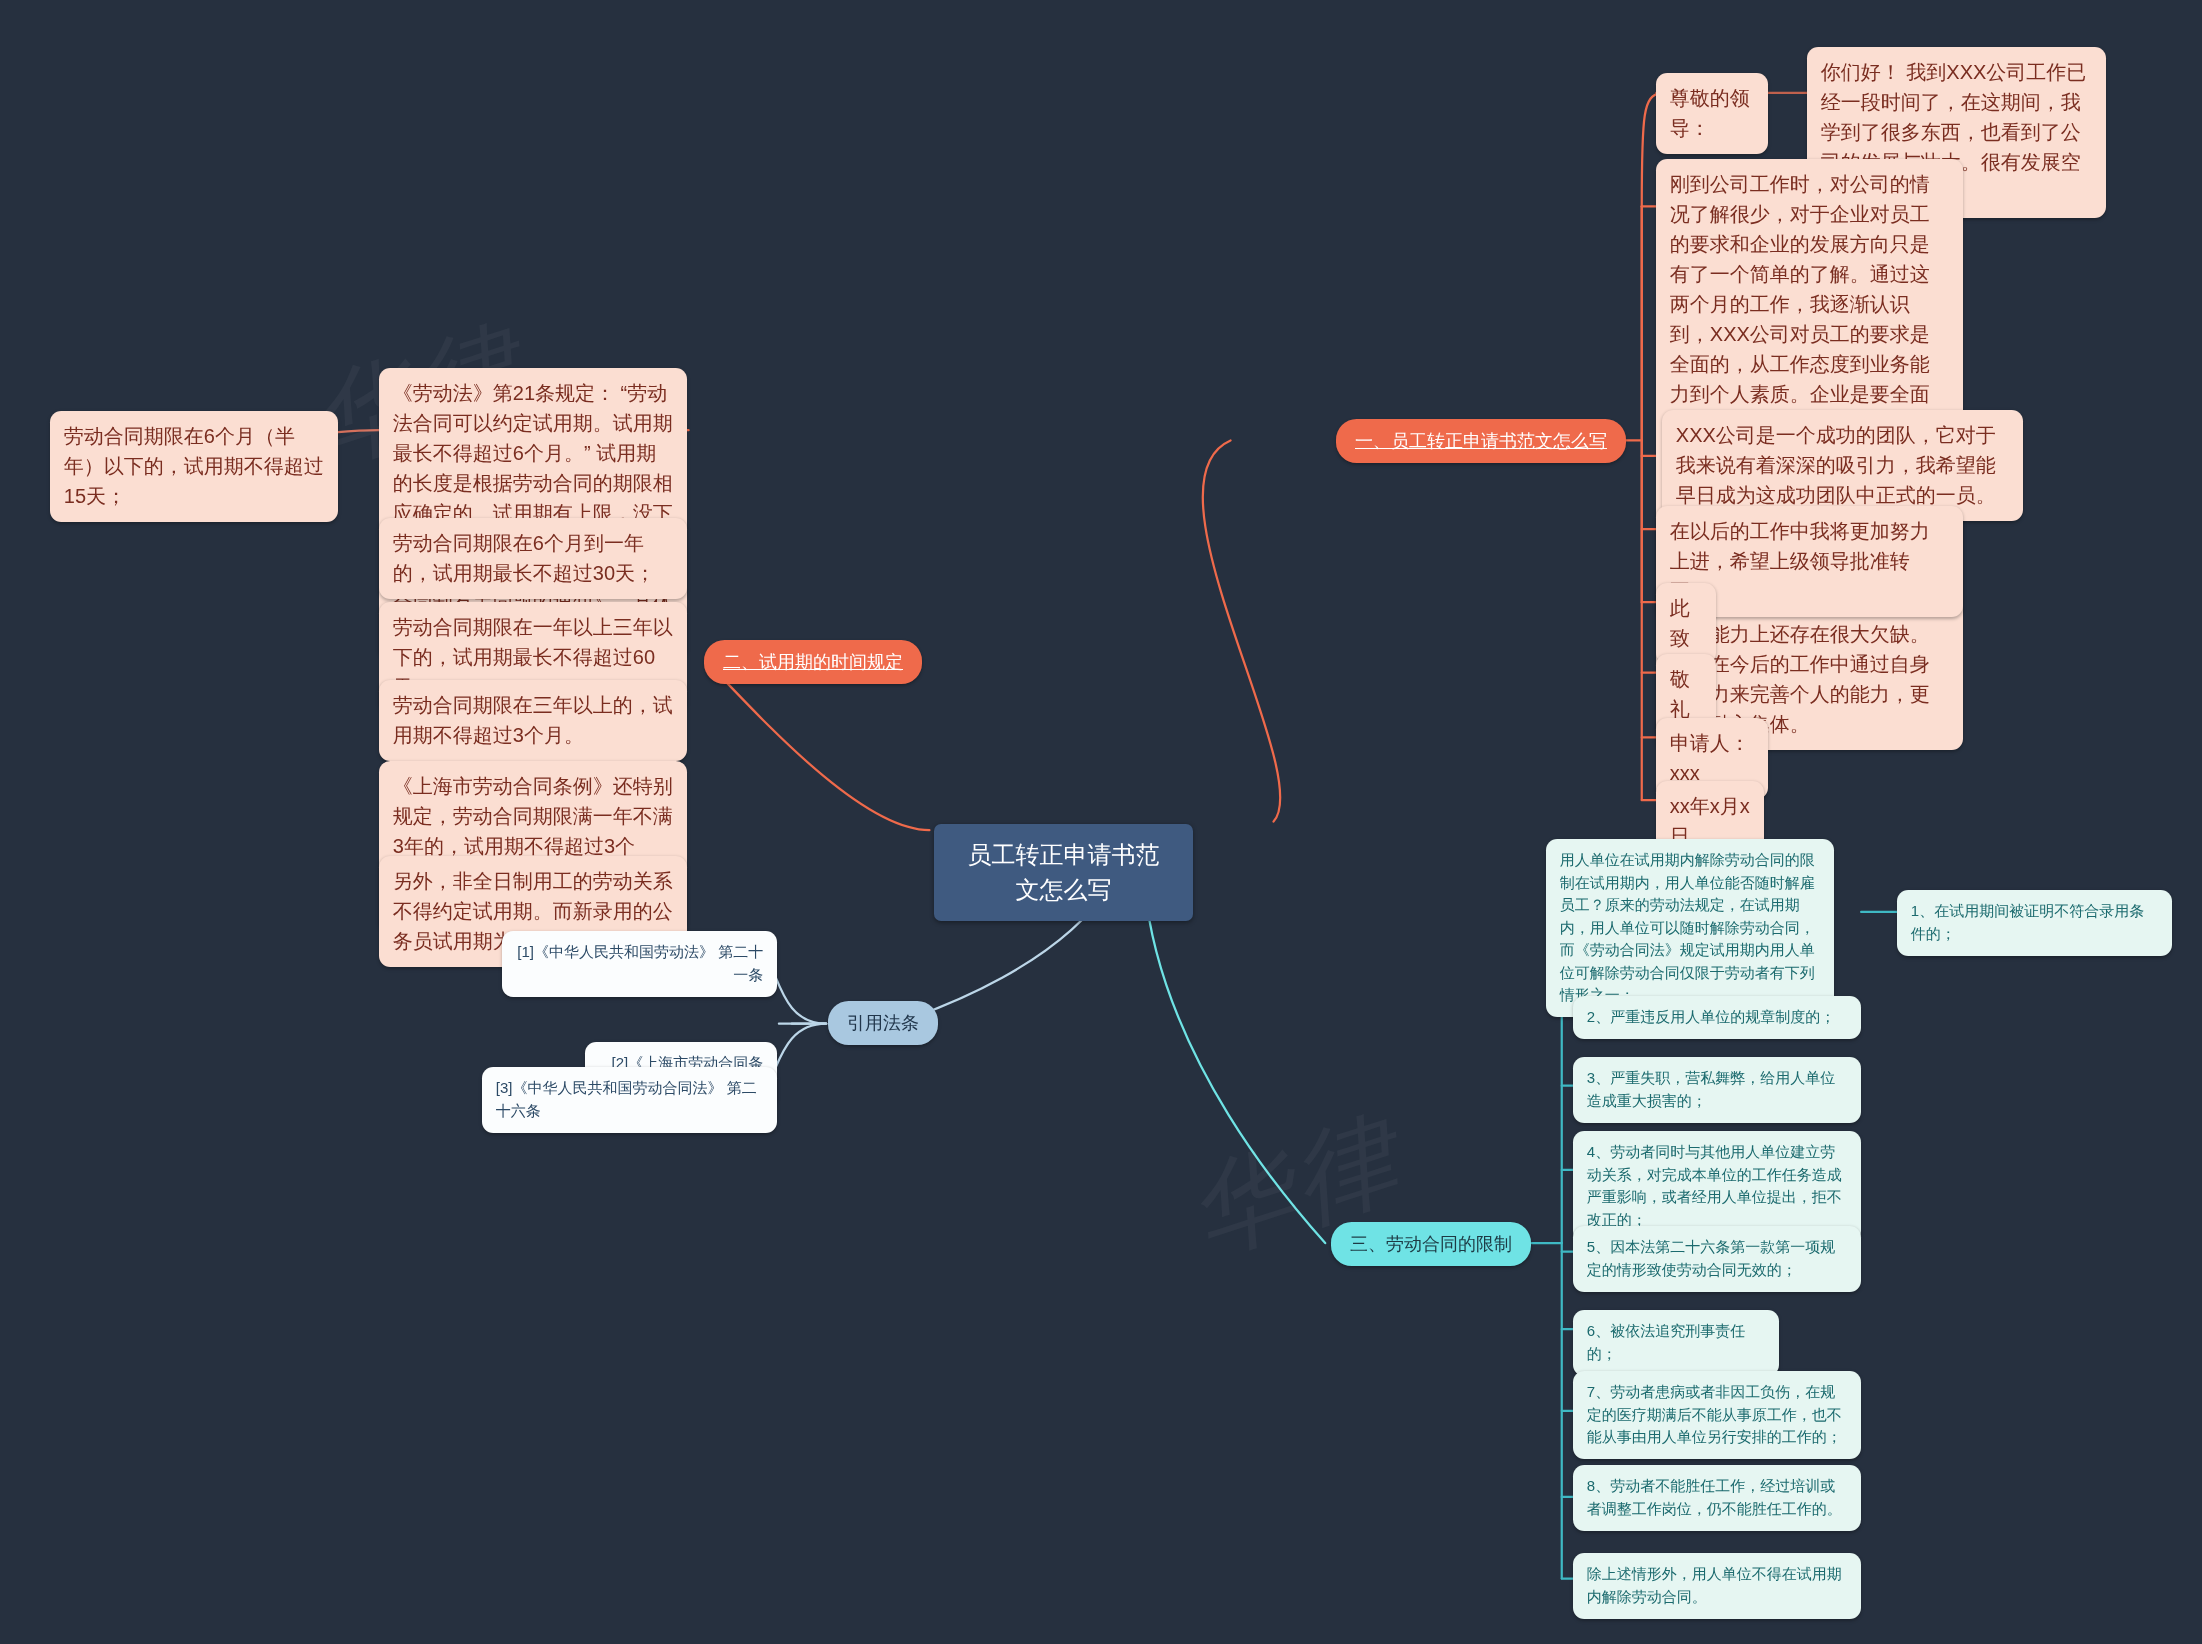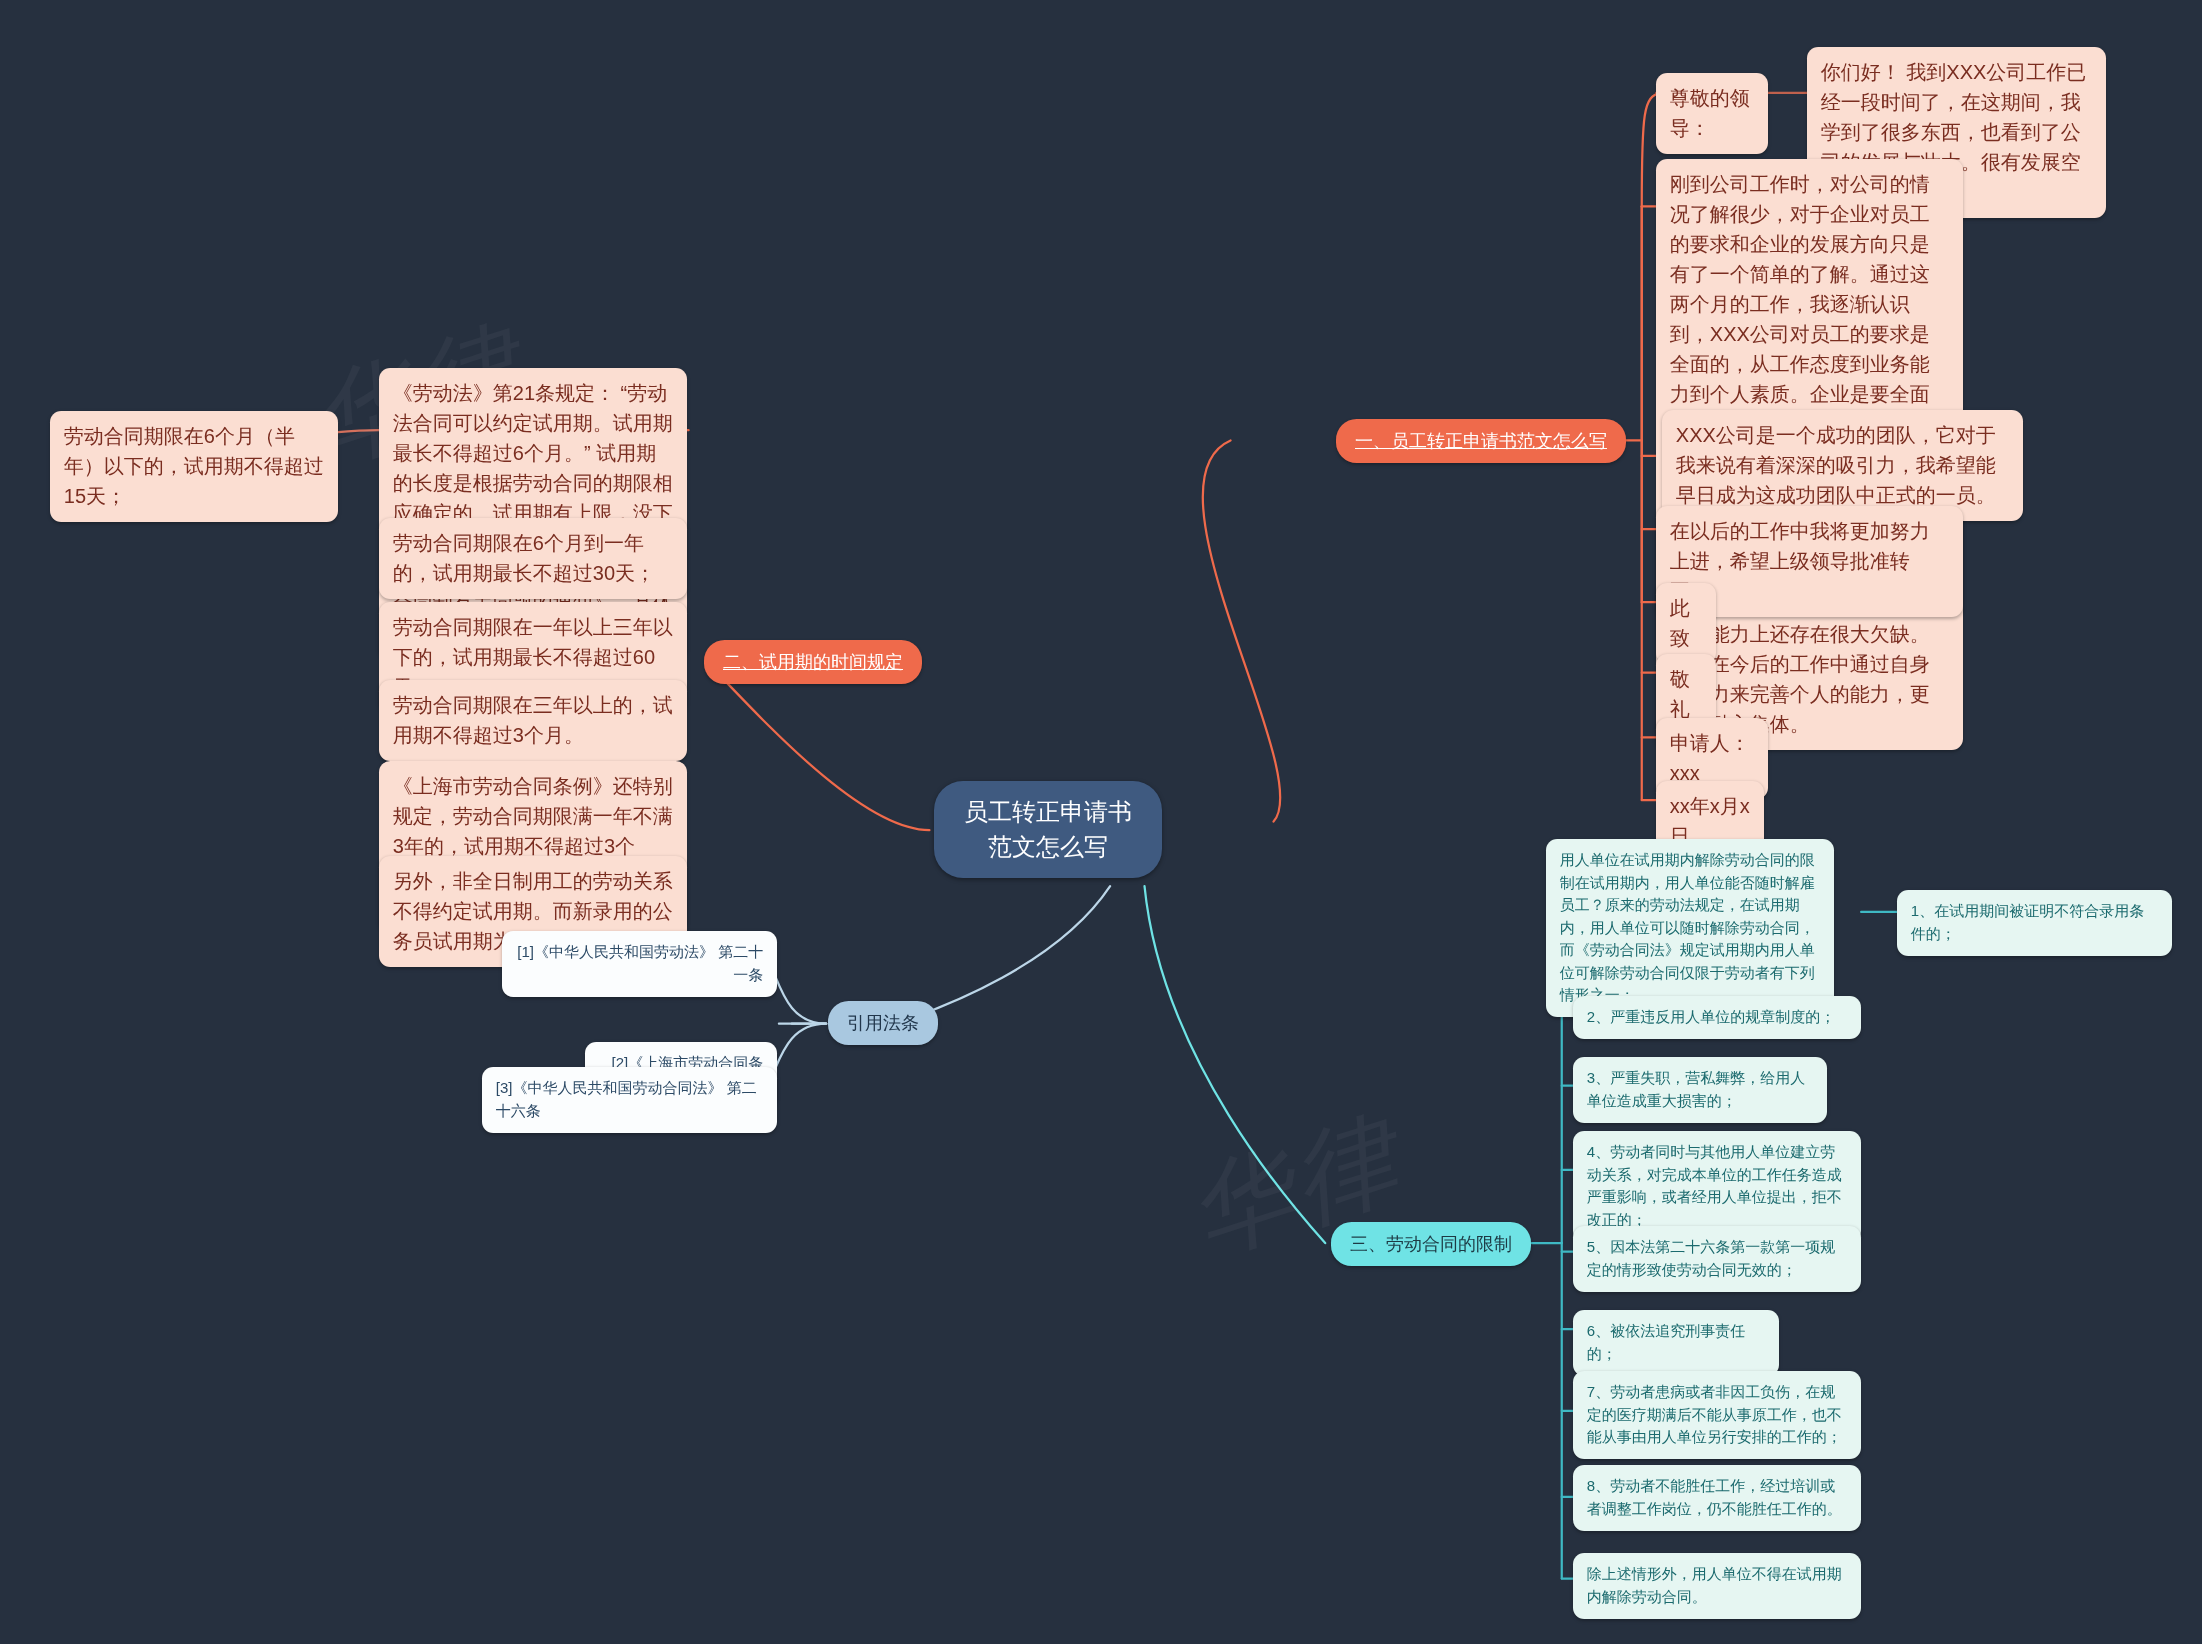--- a/index.html
+++ b/index.html
@@ -177,21 +177,21 @@
       <path d="M2163 1060 L2205 1060" stroke="#3fb9c4"></path>
 
       <path d="M920 1190 L960 1190" stroke="#bcd6e8"></path>
       <path d="M1040 1190 L1000 1190" stroke="#bcd6e8"></path>
       <path d="M960 1190 C900 1190, 905 1110, 880 1105" stroke="#bcd6e8"></path>
       <path d="M960 1190 L905 1190" stroke="#bcd6e8"></path>
       <path d="M960 1190 C900 1190, 905 1265, 880 1270" stroke="#bcd6e8"></path>
     </g>
   </svg>
 
-  <div class="node n-root" style="left:934px; top:781px; width:228px;">员工转正申请书范文怎么写</div>
+  <div class="node n-root" style="left:934px; top:824px; width:259px;border-radius:7px;">员工转正申请书范文怎么写</div>
 
   <div class="node n-branch-orange" style="left:1336px; top:419px;">一、员工转正申请书范文怎么写</div>
   <div class="node n-branch-orange" style="left:704px; top:640px;">二、试用期的时间规定</div>
   <div class="node n-branch-teal" style="left:1331px; top:1222px;">三、劳动合同的限制</div>
   <div class="node n-branch-blue" style="left:828px; top:1001px;">引用法条</div>
 
   <div class="node n-peach" style="left:1656px; top:73px; width:112px;">尊敬的领导：</div>
   <div class="node n-peach" style="left:1807px; top:47px; width:299px;">你们好！ 我到XXX公司工作已经一段时间了，在这期间，我学到了很多东西，也看到了公司的发展与壮大。很有发展空间。</div>
   <div class="node n-peach" style="left:1656px; top:159px; width:307px;">刚到公司工作时，对公司的情况了解很少，对于企业对员工的要求和企业的发展方向只是有了一个简单的了解。通过这两个月的工作，我逐渐认识到，XXX公司对员工的要求是全面的，从工作态度到业务能力到个人素质。企业是要全面发展的，如果员工个人的发展跟不上企业发展的速度，那么员工将被企业淘汰。作为XXX公司这样一个高成长性公司中的一名员工，我有着强烈的紧迫感。在工作中我还存在着很多的不足，例如在业务知识和沟通能力上还存在很大欠缺。我会在今后的工作中通过自身的努力来完善个人的能力，更好地融入集体。</div>
   <div class="node n-peach" style="left:1656px; top:410px; width:361px;margin-left:6px;">XXX公司是一个成功的团队，它对于我来说有着深深的吸引力，我希望能早日成为这成功团队中正式的一员。</div>
@@ -205,21 +205,21 @@
   <div class="node n-peach" style="left:50px; top:411px; width:288px;">劳动合同期限在6个月（半年）以下的，试用期不得超过15天；</div>
   <div class="node n-peach" style="left:379px; top:518px; width:308px;">劳动合同期限在6个月到一年的，试用期最长不超过30天；</div>
   <div class="node n-peach" style="left:379px; top:602px; width:308px;">劳动合同期限在一年以上三年以下的，试用期最长不得超过60天；</div>
   <div class="node n-peach" style="left:379px; top:680px; width:308px;">劳动合同期限在三年以上的，试用期不得超过3个月。</div>
   <div class="node n-peach" style="left:379px; top:761px; width:308px;">《上海市劳动合同条例》还特别规定，劳动合同期限满一年不满3年的，试用期不得超过3个月；满3年的，试用期不得超过6个月。</div>
   <div class="node n-peach" style="left:379px; top:856px; width:308px;">另外，非全日制用工的劳动关系不得约定试用期。而新录用的公务员试用期为一年。</div>
 
   <div class="node n-mint" style="left:1546px; top:839px; width:288px;">用人单位在试用期内解除劳动合同的限制在试用期内，用人单位能否随时解雇员工？原来的劳动法规定，在试用期内，用人单位可以随时解除劳动合同，而《劳动合同法》规定试用期内用人单位可解除劳动合同仅限于劳动者有下列情形之一：</div>
   <div class="node n-mint" style="left:1897px; top:890px; width:275px;">1、在试用期间被证明不符合录用条件的；</div>
   <div class="node n-mint" style="left:1573px; top:996px; width:288px;">2、严重违反用人单位的规章制度的；</div>
-  <div class="node n-mint" style="left:1573px; top:1057px; width:254px;">3、严重失职，营私舞弊，给用人单位造成重大损害的；</div>
+  <div class="node n-mint" style="left:1573px; top:1057px; width:288px;">3、严重失职，营私舞弊，给用人单位造成重大损害的；</div>
   <div class="node n-mint" style="left:1573px; top:1131px; width:288px;">4、劳动者同时与其他用人单位建立劳动关系，对完成本单位的工作任务造成严重影响，或者经用人单位提出，拒不改正的；</div>
   <div class="node n-mint" style="left:1573px; top:1226px; width:288px;">5、因本法第二十六条第一款第一项规定的情形致使劳动合同无效的；</div>
   <div class="node n-mint" style="left:1573px; top:1310px; width:206px;">6、被依法追究刑事责任的；</div>
   <div class="node n-mint" style="left:1573px; top:1371px; width:288px;">7、劳动者患病或者非因工负伤，在规定的医疗期满后不能从事原工作，也不能从事由用人单位另行安排的工作的；</div>
   <div class="node n-mint" style="left:1573px; top:1465px; width:288px;">8、劳动者不能胜任工作，经过培训或者调整工作岗位，仍不能胜任工作的。</div>
   <div class="node n-mint" style="left:1573px; top:1553px; width:288px;">除上述情形外，用人单位不得在试用期内解除劳动合同。</div>
 
   <div class="node n-white" style="left:502px; top:931px; width:275px; text-align:right;">[1]《中华人民共和国劳动法》 第二十一条</div>
   <div class="node n-white" style="left:585px; top:1001px; width:192px; text-align:right;margin-top:41px;">[2]《上海市劳动合同条例》</div>
   <div class="node n-white" style="left:482px; top:1067px; width:295px;">[3]《中华人民共和国劳动合同法》 第二十六条</div>

